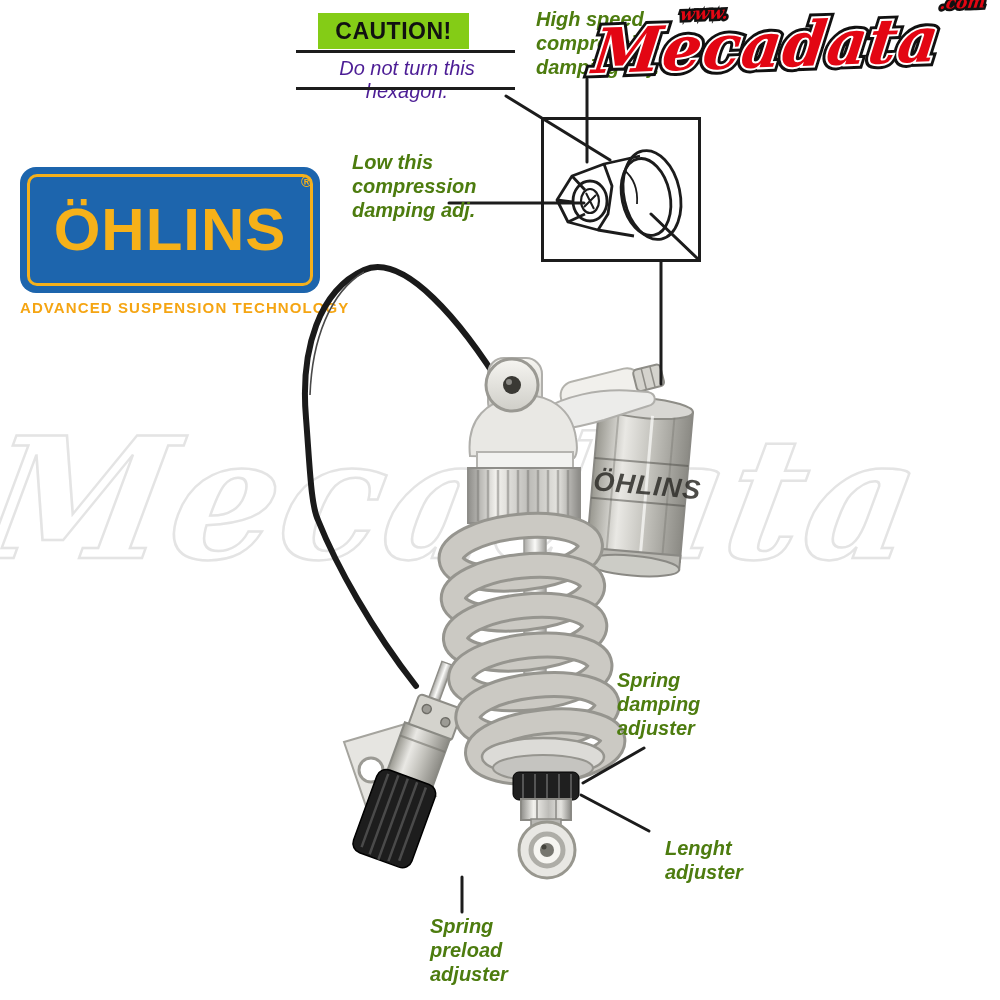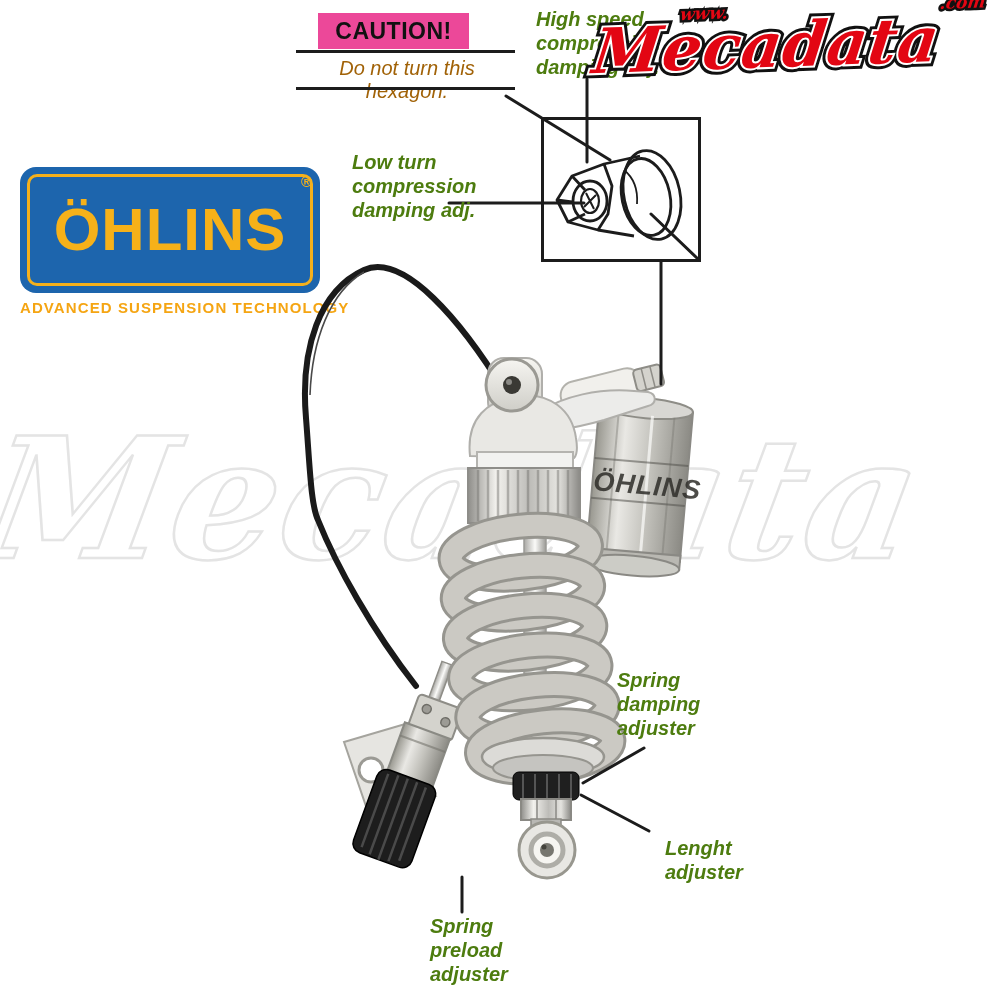--- a/index.html
+++ b/index.html
@@ -10,28 +10,28 @@
   .abs{position:absolute;}
 
   
   .ann{
     font-style:italic;font-weight:bold;color:#4d7c0f;
     font-size:20px;line-height:24px;white-space:pre-line;
   }
 
   
   .caution-box{
-    left:318px;top:13px;width:151px;height:36px;background:#ec4899;
+    left:318px;top:13px;width:151px;height:36px;background:#84cc16;
     display:flex;align-items:center;justify-content:center;
     font-weight:bold;font-size:23px;color:#111111;letter-spacing:0.5px;
   }
   .rule{background:#1c1c1c;height:3px;width:219px;left:296px;}
   .caution-note{
     left:299px;top:57px;width:216px;text-align:center;
-    font-style:italic;font-size:20px;color:#a16207;font-weight:500;
+    font-style:italic;font-size:20px;color:#4c1d95;font-weight:500;
   }
 
   
   .detail-box{
     left:541px;top:117px;width:160px;height:145px;background:#ffffff;
     border:3px solid #1c1c1c;box-sizing:border-box;
   }
 
   
   .ohlins{left:20px;top:167px;width:304px;}
@@ -100,21 +100,21 @@
 <div class="abs watermark">Mecadata</div>
 
 <div class="abs caution-box">CAUTION!</div>
 <div class="abs rule" style="top:50px;"></div>
 <div class="abs caution-note">Do not turn this hexagon.</div>
 <div class="abs rule" style="top:87px;"></div>
 
 <div class="abs ann lbl-high lbls">High speed
 compression
 damping adj.</div>
-<div class="abs ann lbl-low lbls">Low turn
+<div class="abs ann lbl-low lbls">Low this
 compression
 damping adj.</div>
 <div class="abs ann lbl-rebound lbls">Spring
 damping
 adjuster</div>
 <div class="abs ann lbl-length lbls">Lenght
 adjuster</div>
 <div class="abs ann lbl-preload lbls">Spring
 preload
 adjuster</div>

